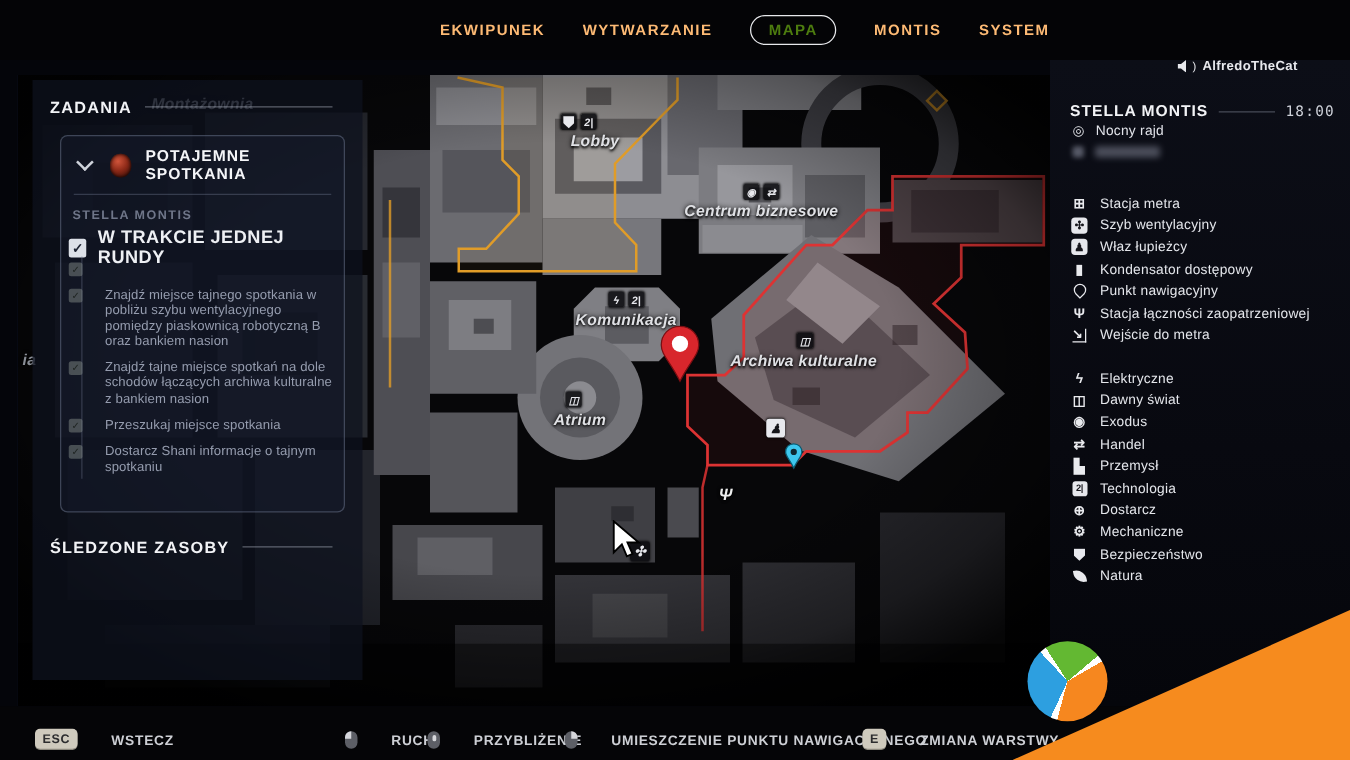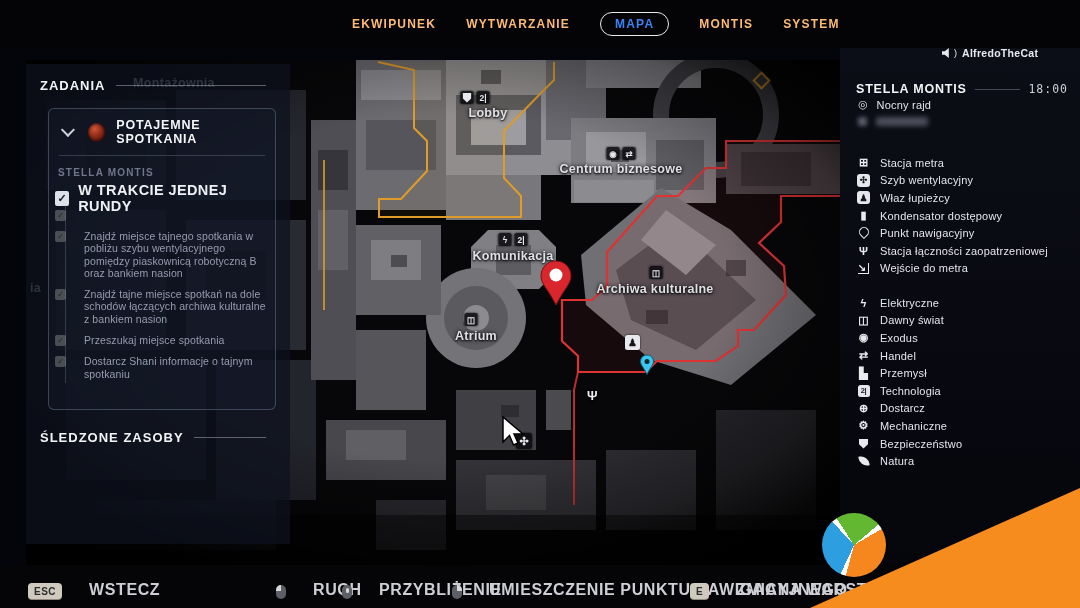--- a/index.html
+++ b/index.html
@@ -2,28 +2,28 @@
 <html><head>
 <meta charset="utf-8">
 <style>
   html,body{margin:0;padding:0;background:#000;}
   #screen{position:relative;width:1080px;height:608px;overflow:hidden;background:#04050a;
     font-family:"Liberation Sans",sans-serif;-webkit-font-smoothing:antialiased;}
   
   #topbar{position:absolute;left:0;top:0;width:1080px;height:48px;background:#040406;z-index:6;}
   #nav{position:absolute;left:352px;top:0;height:48px;display:flex;align-items:center;gap:30px;}
   .nav-item{color:#fdba74;font-size:12px;font-weight:bold;letter-spacing:1.2px;padding:4px 0;cursor:pointer;}
-  .nav-item.active{color:#3b82f6;border:1.5px solid #e8e9ec;border-radius:15px;padding:4px 14px;}
+  .nav-item.active{color:#4d7c0f;border:1.5px solid #e8e9ec;border-radius:15px;padding:4px 14px;}
   #player{position:absolute;left:942px;top:47px;display:flex;align-items:center;gap:5px;z-index:6;}
   .speaker{width:10px;height:10px;background:#e8e9ee;clip-path:polygon(0 32%,28% 32%,68% 0,68% 100%,28% 68%,0 68%);}
   .speaker-wave{color:#e8e9ee;font-size:9px;margin-left:-3px;}
   #player-name{color:#e8e9ee;font-size:10.5px;font-weight:bold;letter-spacing:.3px;}
   
-  #map{position:absolute;left:26px;top:60px;width:838px;height:505px;background:#0f172a;z-index:1;
-    box-shadow:inset 0 0 70px 25px rgba(0,0,0,.85);}
+  #map{position:absolute;left:14px;top:60px;width:838px;height:505px;background:#0f172a;z-index:1;
+    box-shadow:inset 0 0 70px 25px rgba(0,0,0,.85);font-style:italic;}
   #map svg.art{position:absolute;left:0;top:0;}
   .maplabel{position:absolute;transform:translateX(-50%);color:#e0e1e5;font-size:12.5px;font-weight:bold;
     letter-spacing:.3px;white-space:nowrap;text-shadow:0 1px 2px #000,0 0 4px #000;z-index:2;}
   .ghostlabel{color:#aab0ba;opacity:.8;}
   .label-icons{position:absolute;transform:translateX(-50%);display:flex;gap:3px;z-index:2;}
   .chip{width:13px;height:13px;border-radius:2.5px;background:rgba(8,8,12,.85);color:#e8e9ee;font-size:8.5px;
     display:flex;align-items:center;justify-content:center;font-weight:bold;box-shadow:0 0 2px #000;}
   .chip.light{background:#e8e9ee;color:#15151a;}
   .shield-shape{width:9px;height:10px;background:#e8e9ee;clip-path:polygon(0 0,100% 0,100% 58%,50% 100%,0 58%);}
   .poi{position:absolute;z-index:2;}
@@ -79,21 +79,21 @@
     display:flex;align-items:center;justify-content:center;letter-spacing:-.5px;}
   .pin-out{width:8px;height:8px;border:1.6px solid #e9eaee;border-radius:50% 50% 50% 0;transform:rotate(-45deg);margin-top:-3px;}
   .leaf{width:10px;height:10px;background:#e9eaee;border-radius:0 85% 0 85%;transform:rotate(-8deg);}
   .corner-arrow{font-size:10px;border-right:1.5px solid #e9eaee;border-bottom:1.5px solid #e9eaee;padding:0 2px 1px 0;line-height:9px;}
   .llabel{color:#e4e6eb;font-size:11px;letter-spacing:.2px;white-space:nowrap;}
   
   #botbar{position:absolute;left:0;top:565px;width:1080px;height:43px;background:#050507;z-index:6;}
   .act{position:absolute;top:0;height:34px;display:flex;align-items:flex-end;gap:27px;cursor:pointer;}
   .keycap{background:#cfcabd;color:#2c2c2e;font-size:10px;font-weight:bold;border-radius:4px;padding:2.5px 6px;
     letter-spacing:.5px;box-shadow:0 1px 0 #8d897e;}
-  .act-label{color:#cdcfd4;font-size:16px;font-weight:bold;letter-spacing:.6px;}
+  .act-label{color:#cdcfd4;font-size:11px;font-weight:bold;letter-spacing:.6px;}
   .mouse{position:relative;width:10px;height:14px;border-radius:5px;background:#5d5f66;}
   .mouse.left::before{content:"";position:absolute;left:0;top:0;width:5px;height:6px;border-radius:5px 0 0 0;background:#d6d7db;}
   .mouse.right::before{content:"";position:absolute;right:0;top:0;width:5px;height:6px;border-radius:0 5px 0 0;background:#d6d7db;}
   .mouse.wheel::before{content:"";position:absolute;left:3.5px;top:3px;width:3px;height:5px;border-radius:2px;background:#d6d7db;}
   
   #wm-tri{position:absolute;right:0;bottom:0;width:270px;height:120px;background:#f68b1e;
     clip-path:polygon(100% 0,100% 100%,0 100%);z-index:7;}
   #wm-logo{position:absolute;left:822px;top:513px;width:64px;height:64px;border-radius:50%;z-index:8;
     background:conic-gradient(from 205deg,#2d9fe0 0deg 112deg,#fff 112deg 122deg,#63b832 122deg 205deg,#fff 205deg 215deg,#f6871f 215deg 350deg,#fff 350deg 360deg);
     box-shadow:0 0 0 1px rgba(0,0,0,.2);}

